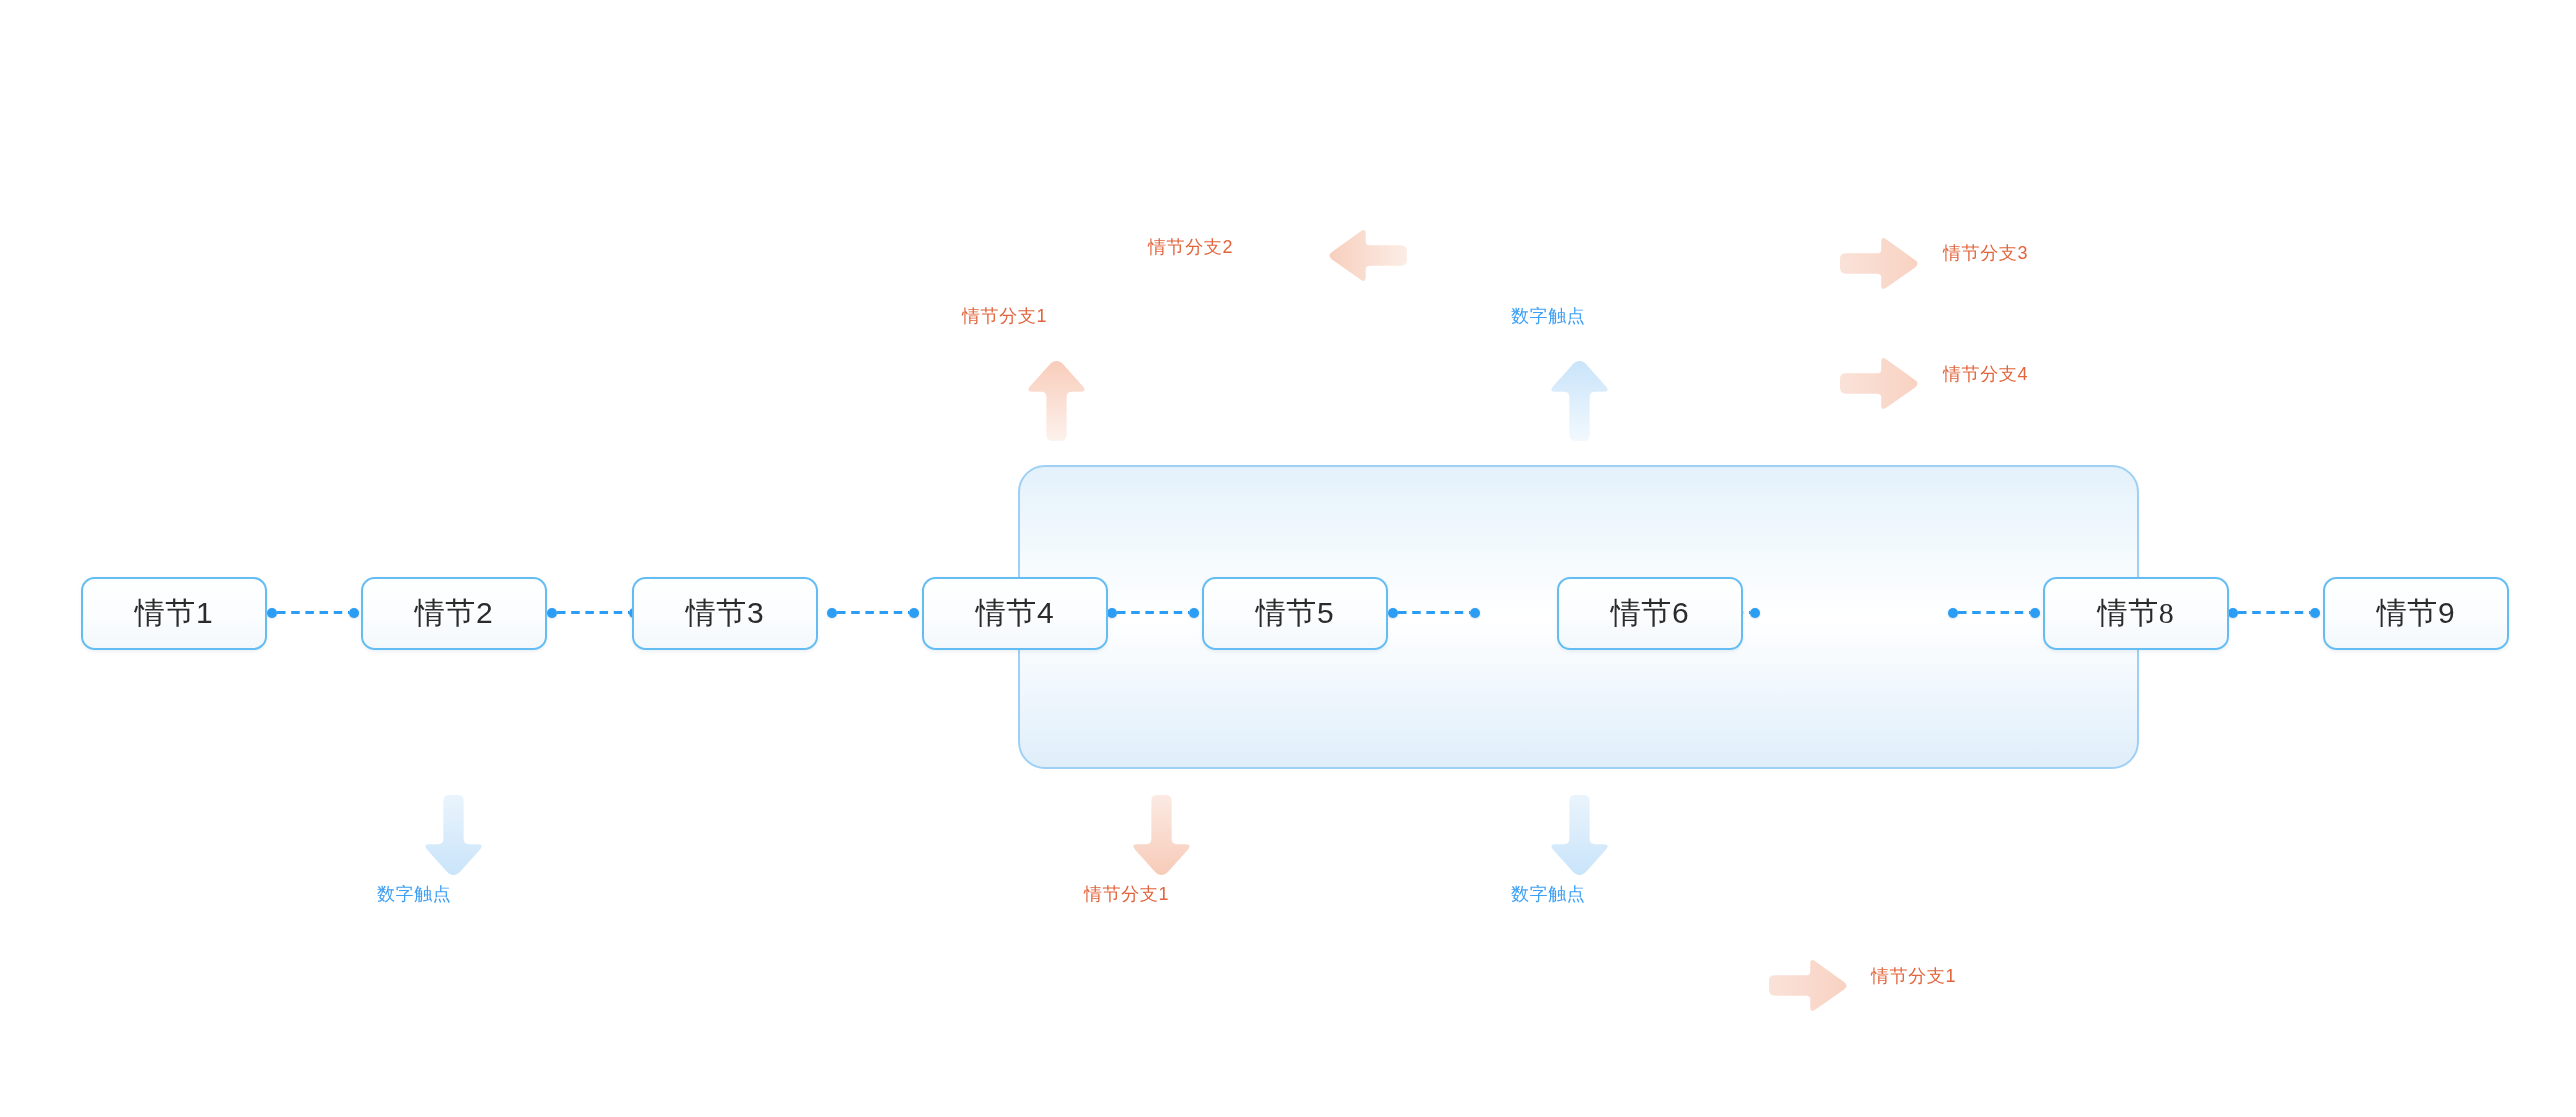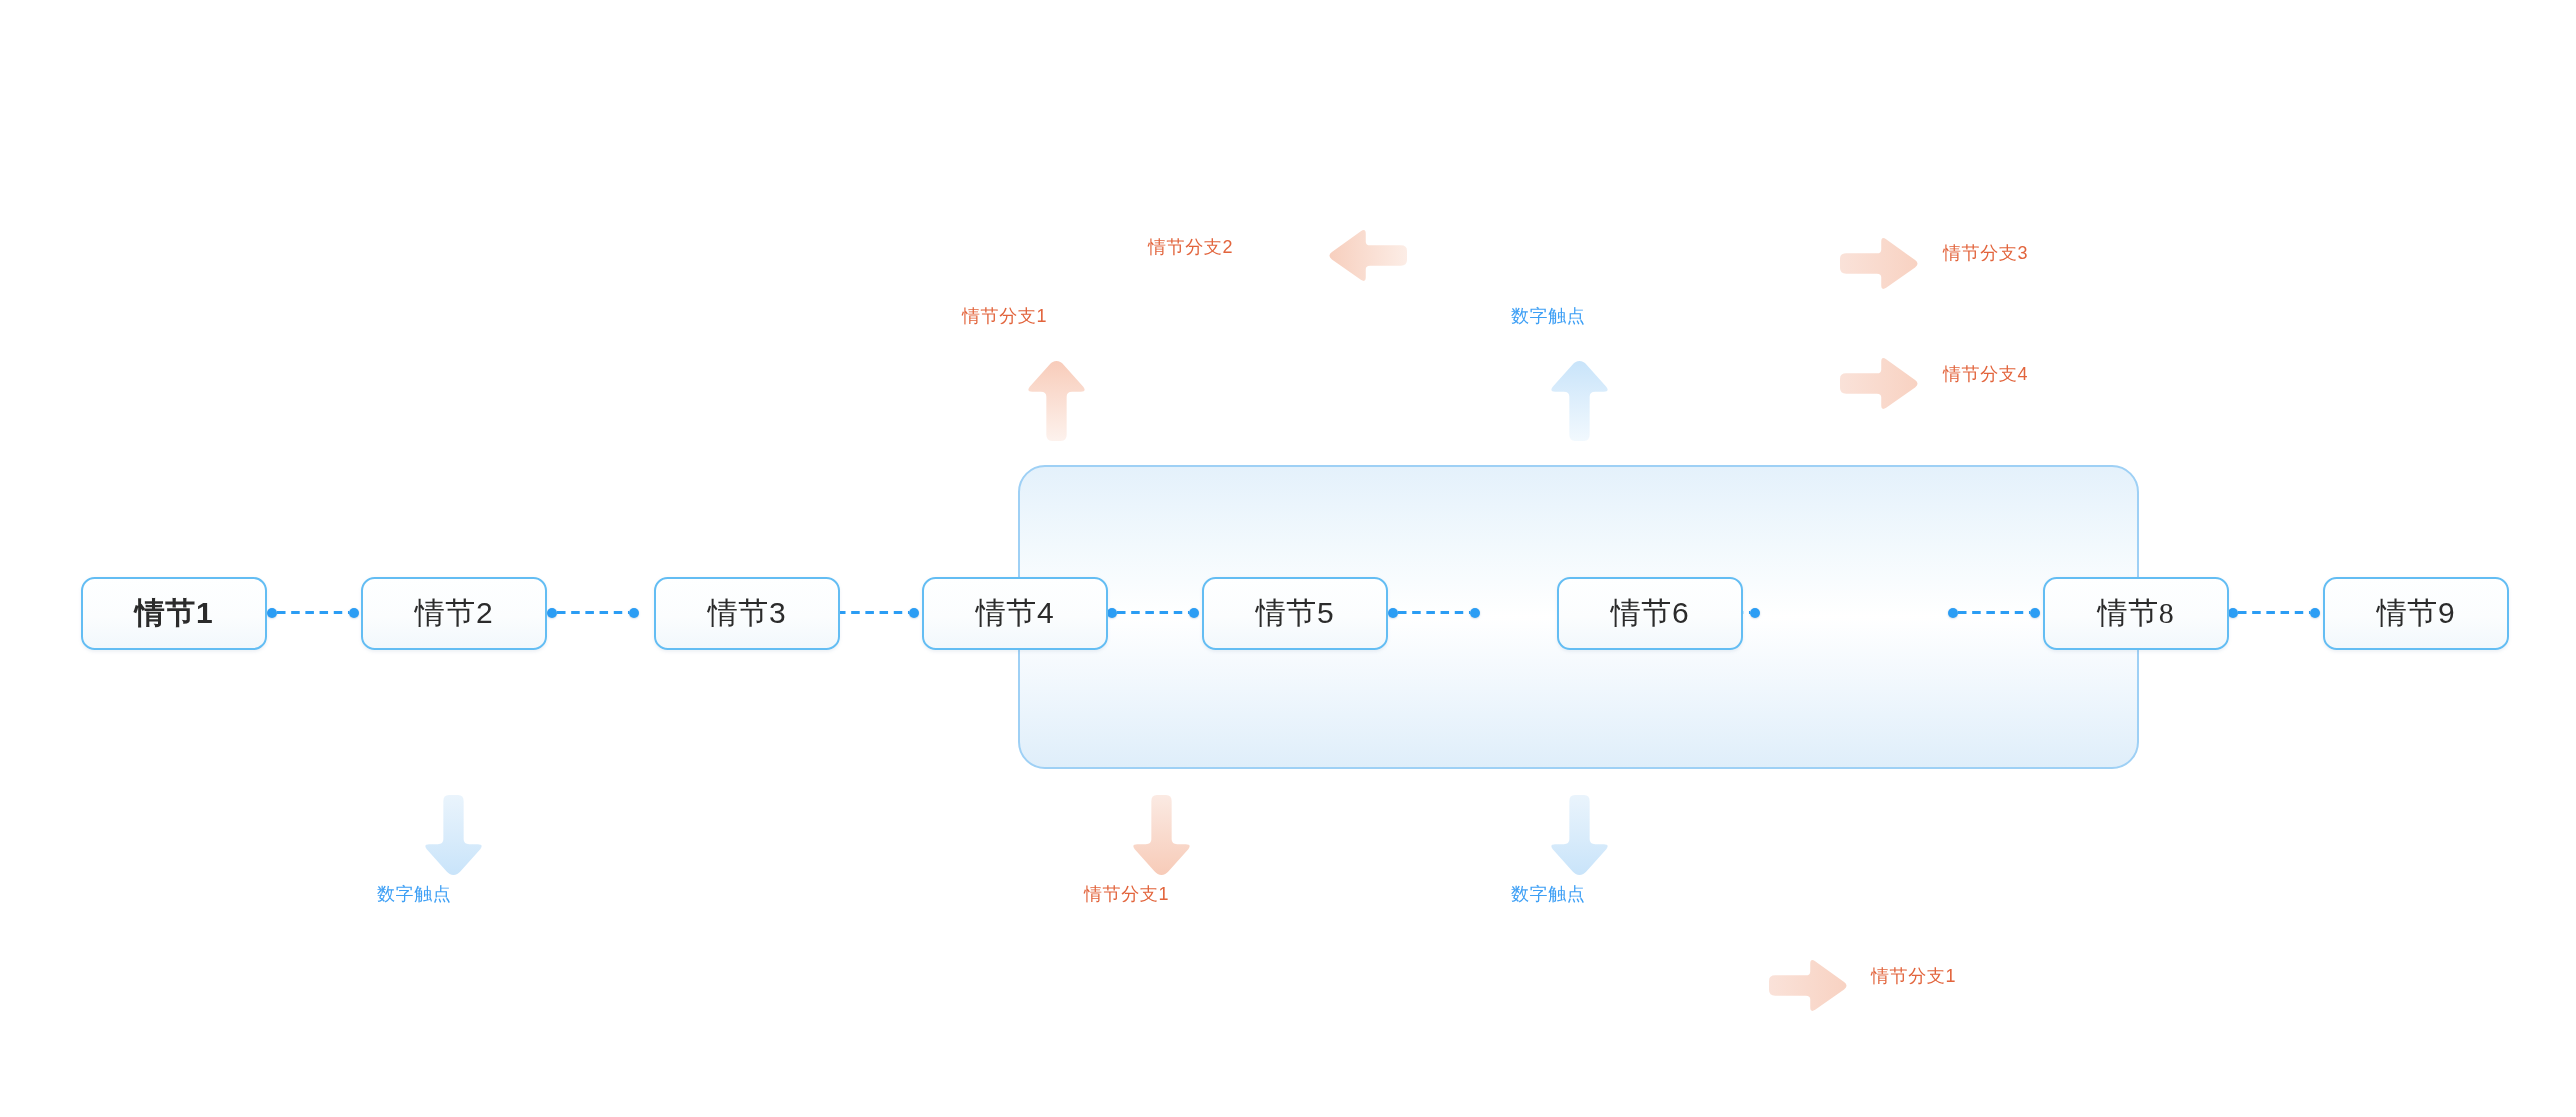--- a/index.html
+++ b/index.html
@@ -145,27 +145,27 @@
     <span class="conn-dot"></span>
   </div>
   <div class="connector" style="left:2228px;width:92px;">
     <span class="conn-dot"></span>
     <span class="conn-line"></span>
     <span class="conn-dot"></span>
   </div>
 </div>
 
 <div id="chain">
-  <div class="node" style="left:81px;font-weight:bold;">
+  <div class="node" style="left:81px;">
     <span class="node-label">情节1</span>
   </div>
   <div class="node" style="left:361px;">
     <span class="node-label">情节2</span>
   </div>
-  <div class="node" style="left:654px;">
+  <div class="node" style="left:632px;">
     <span class="node-label">情节3</span>
   </div>
   <div class="node" style="left:922px;">
     <span class="node-label">情节4</span>
   </div>
   <div class="node" style="left:1202px;">
     <span class="node-label">情节5</span>
   </div>
   <div class="node" style="left:1557px;border-radius:13px;">
     <span class="node-label">情节6</span>

